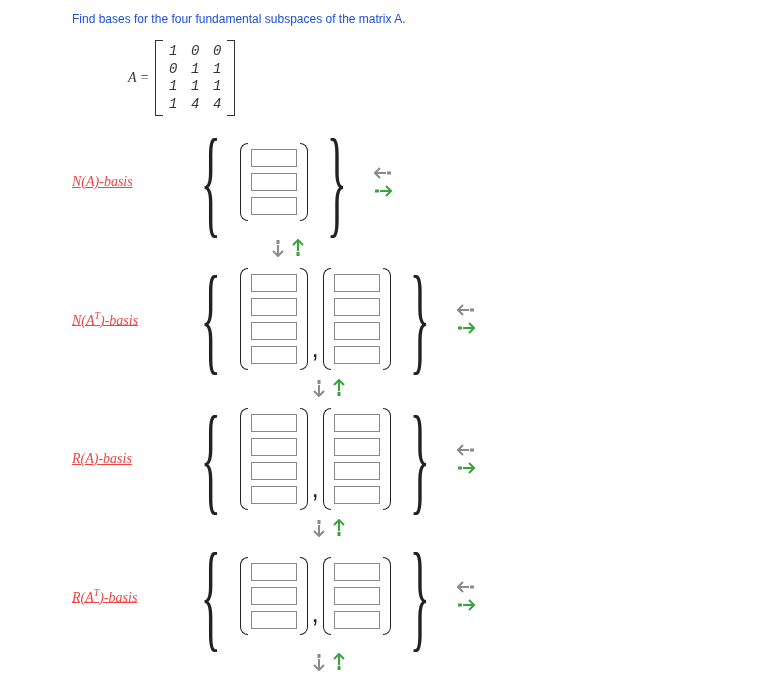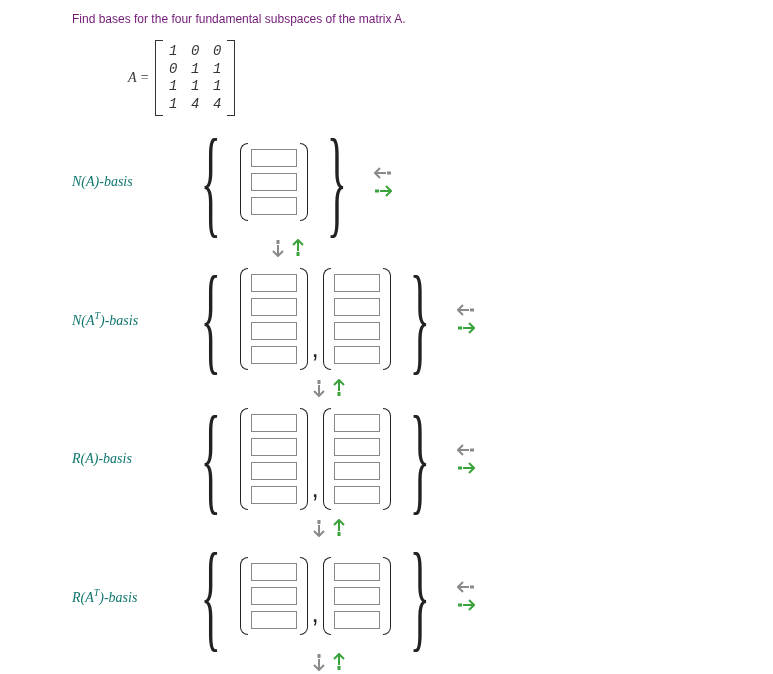--- a/index.html
+++ b/index.html
@@ -5,21 +5,21 @@
     * { box-sizing: border-box; }
     body {
       margin: 0;
       padding: 12px 0 0 72px;
       font-family: Verdana, Geneva, sans-serif;
       font-size: 12px;
       color: #333;
       background: #fff;
       width: 773px;
     }
-    .question { color: #701a75; margin-bottom: 10px; }
+    .question { color: #1d4ed8; margin-bottom: 10px; }
     .matrix-def { display: flex; align-items: center; padding: 4px 0 8px 56px; font-style: italic; }
     .matrix-def .name { margin-right: 6px; font-family: 'Times New Roman', serif; font-size: 14px; }
     .matrix {
       display: inline-flex;
       font-family: 'Courier New', monospace;
       font-size: 14px;
       line-height: 1.25;
     }
     .matrix .br-l, .matrix .br-r {
       width: 8px;
@@ -36,21 +36,22 @@
       display: flex;
       align-items: center;
       margin-bottom: 28px;
       padding-top: 10px;
     }
     .subspace-label {
       width: 110px;
       font-family: 'Times New Roman', serif;
       font-style: italic;
       font-size: 14px;
-      color: #0f766e;
+      color: #ef4444;
+      text-decoration: underline;
     }
     .subspace-label sup { font-size: 0.7em; font-style: italic; }
     .subspace-body { position: relative; display: flex; align-items: center; }
 
     .brace-l, .brace-r {
       font-family: 'Times New Roman', serif;
       font-size: 120px;
       line-height: 0.8;
       font-weight: 100;
       color: #222;

